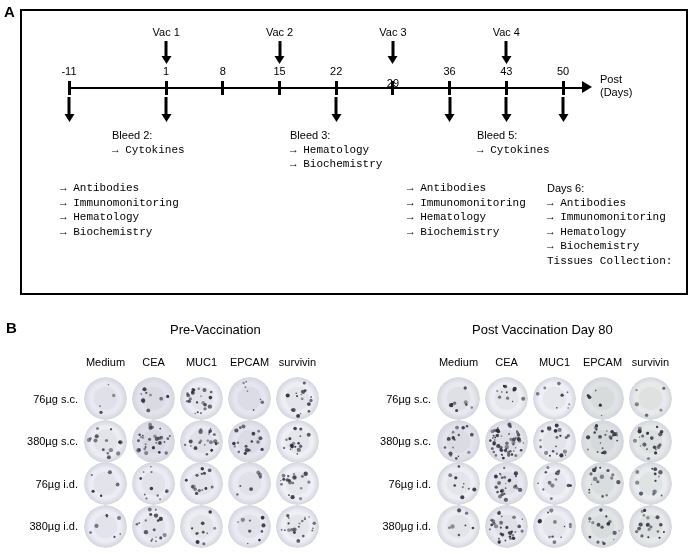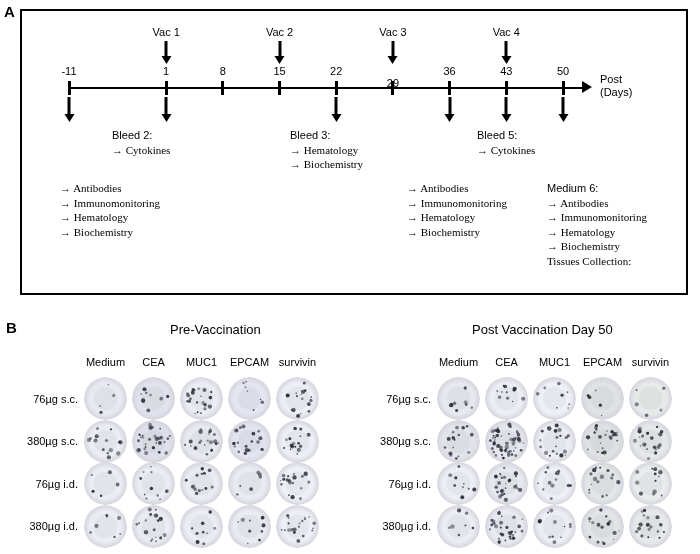--- a/index.html
+++ b/index.html
@@ -56,21 +56,21 @@
     content:"";position:absolute;left:50%;top:17px;transform:translateX(-50%);
     width:0;height:0;border-left:5px solid transparent;border-right:5px solid transparent;
     border-top:8px solid #000;
   }
   .time-axis-title{
     position:absolute;left:578px;top:62px;font-size:11px;line-height:13px;
   }
   .bleed-block{position:absolute;font-size:11px;line-height:14.5px;white-space:nowrap;}
   .bleed-block .bl-title{display:block;}
   .bleed-block .bl-item{display:block;}
-  .arw{font-family:Liberation Serif, serif;}
+  .arw{font-family:Liberation Mono, monospace;}
 
   
   .group-title{
     position:absolute;font-size:13px;white-space:nowrap;
   }
   .col-header{
     position:absolute;font-size:11px;white-space:nowrap;transform:translateX(-50%);
   }
   .row-label{
     position:absolute;font-size:11px;white-space:nowrap;text-align:right;
@@ -152,21 +152,21 @@
           <span class="bl-item arw">→ Antibodies</span>
           <span class="bl-item arw">→ Immunomonitoring</span>
           <span class="bl-item arw">→ Hematology</span>
           <span class="bl-item arw">→ Biochemistry</span>
         </div>
         <div class="bleed-block" style="left: 455px; top: 117px;">
           <span class="bl-title">Bleed 5:</span>
           <span class="bl-item arw">→ Cytokines</span>
         </div>
         <div class="bleed-block" style="left: 525px; top: 170px;">
-          <span class="bl-title">Medium 6:</span>
+          <span class="bl-title">Days 6:</span>
           <span class="bl-item arw">→ Antibodies</span>
           <span class="bl-item arw">→ Immunomonitoring</span>
           <span class="bl-item arw">→ Hematology</span>
           <span class="bl-item arw">→ Biochemistry</span>
           <span class="bl-item arw">Tissues Collection:</span>
         </div>
       </div>
   </div>
 </div>
 
@@ -715,21 +715,21 @@
         <circle cx="8.8" cy="25.2" r="0.92" fill="#2a2a38" opacity="0.72"></circle>
         <circle cx="26.3" cy="16.1" r="1.23" fill="#2a2a38" opacity="0.60"></circle>
         <circle cx="5.7" cy="24.7" r="0.99" fill="#2a2a38" opacity="0.58"></circle>
         <circle cx="27.3" cy="31.1" r="1.37" fill="#2a2a38" opacity="0.72"></circle>
         <circle cx="33.1" cy="12.1" r="0.76" fill="#2a2a38" opacity="0.69"></circle>
         <circle cx="37.0" cy="23.2" r="0.74" fill="#2a2a38" opacity="0.82"></circle>
         <circle cx="18.4" cy="27.5" r="1.47" fill="#2a2a38" opacity="0.87"></circle>
         <circle cx="22.3" cy="35.9" r="1.89" fill="#2a2a38" opacity="0.74"></circle>
       </svg>
     </div>
-    <div class="group-title" style="left: 472px; top: 322px;">Post Vaccination Day 50</div>
+    <div class="group-title" style="left: 472px; top: 322px;">Post Vaccination Day 80</div>
     <div class="col-header" style="left: 458.5px; top: 356px;">Medium</div>
     <div class="col-header" style="left: 506.5px; top: 356px;">CEA</div>
     <div class="col-header" style="left: 554.5px; top: 356px;">MUC1</div>
     <div class="col-header" style="left: 602.5px; top: 356px;">EPCAM</div>
     <div class="col-header" style="left: 650.5px; top: 356px;">survivin</div>
     <div class="row-label" style="right: 269px; top: 398.5px;">76µg s.c.</div>
     <div class="row-label" style="right: 269px; top: 441px;">380µg s.c.</div>
     <div class="row-label" style="right: 269px; top: 483.5px;">76µg i.d.</div>
     <div class="row-label" style="right: 269px; top: 526px;">380µg i.d.</div>
     <div class="well" style="left: 437px; top: 377px; width: 43px; height: 43px;">

